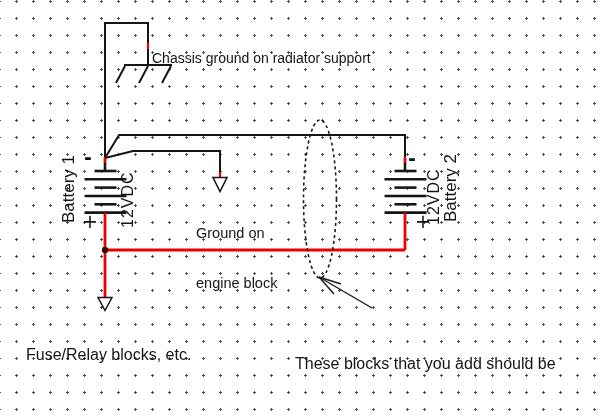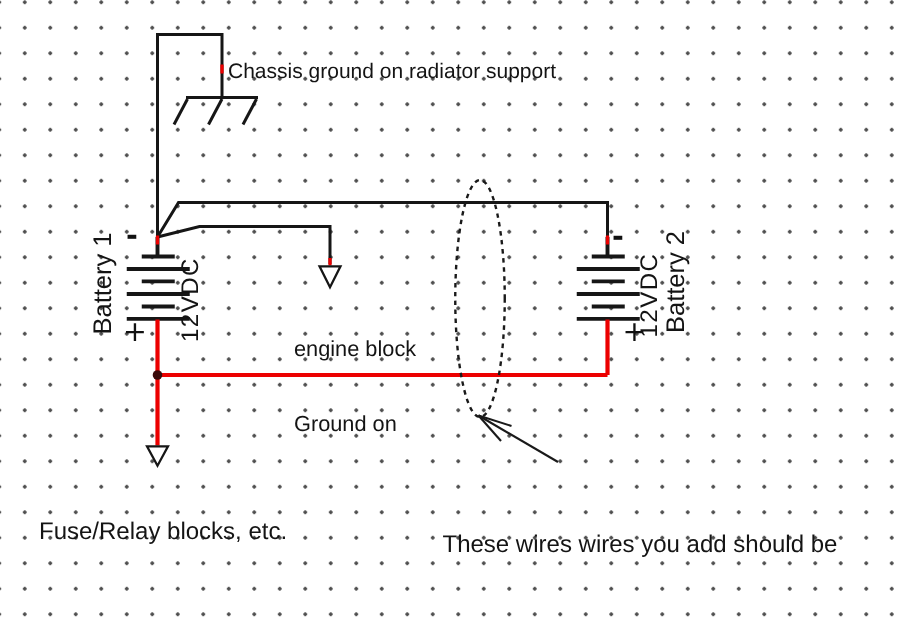--- a/index.html
+++ b/index.html
@@ -7,21 +7,21 @@
     position:relative;width:600px;height:417px;overflow:hidden;
     background-color:#ffffff;
     background-image:radial-gradient(circle,#4d4d4d 1px,transparent 1.4px);
     background-size:17px 17px;
     background-position:8px 10px;
     font-family:"Liberation Sans",sans-serif;
     color:#111;
   }
   svg.layer{position:absolute;left:0;top:0;}
   .lbl{position:absolute;white-space:pre;color:#141414;}
-  .lbl-chassis{left:152px;top:39px;font-size:14px;}
+  .lbl-chassis{left:152px;top:50px;font-size:14px;}
   .lbl-engine{left:196px;top:192px;font-size:14.5px;line-height:16.5px;}
   .lbl-positive{left:26px;top:309px;font-size:16px;line-height:18.5px;}
   .lbl-note{left:295px;top:309px;font-size:16px;line-height:22px;}
   .rot{position:absolute;transform:rotate(-90deg);transform-origin:0 0;white-space:nowrap;color:#141414;}
   .lbl-b1name{left:60px;top:223px;width:76px;height:17px;font-size:17px;line-height:17px;}
   .lbl-b1volt{left:119px;top:228px;width:63px;height:17px;font-size:16px;line-height:17px;letter-spacing:1px;}
   .lbl-b2volt{left:425px;top:225px;width:63px;height:17px;font-size:16px;line-height:17px;letter-spacing:1px;}
   .lbl-b2name{left:442px;top:222px;width:76px;height:17px;font-size:17px;line-height:17px;}
   .sign{position:absolute;font-family:"DejaVu Sans",sans-serif;color:#111;}
   .minus{font-size:19px;line-height:18px;font-weight:bold;}
@@ -98,30 +98,30 @@
     <g stroke="#1a1a1a" stroke-width="1.4" fill="none">
       <path d="M372,308 L319,277"></path>
       <path d="M319,277 L341,284"></path>
       <path d="M319,277 L334,294"></path>
     </g>
   </svg>
 
   <div class="lbl lbl-chassis">Chassis ground on radiator support</div>
 
   <div class="lbl lbl-engine">
+    <div>Ground on</div>
     <div>engine block</div>
-    <div>Ground on</div>
   </div>
 
   <div class="lbl lbl-positive">
     <div>Fuse/Relay blocks, etc.</div>
   </div>
 
   <div class="lbl lbl-note">
-    <div>These wires wires you add should be</div>
+    <div>These blocks that you add should be</div>
     
     
     
   </div>
 
   <div class="rot lbl-b1name">Battery 1</div>
   <div class="rot lbl-b1volt">12VDC</div>
   <div class="rot lbl-b2volt">12VDC</div>
   <div class="rot lbl-b2name">Battery 2</div>
 

